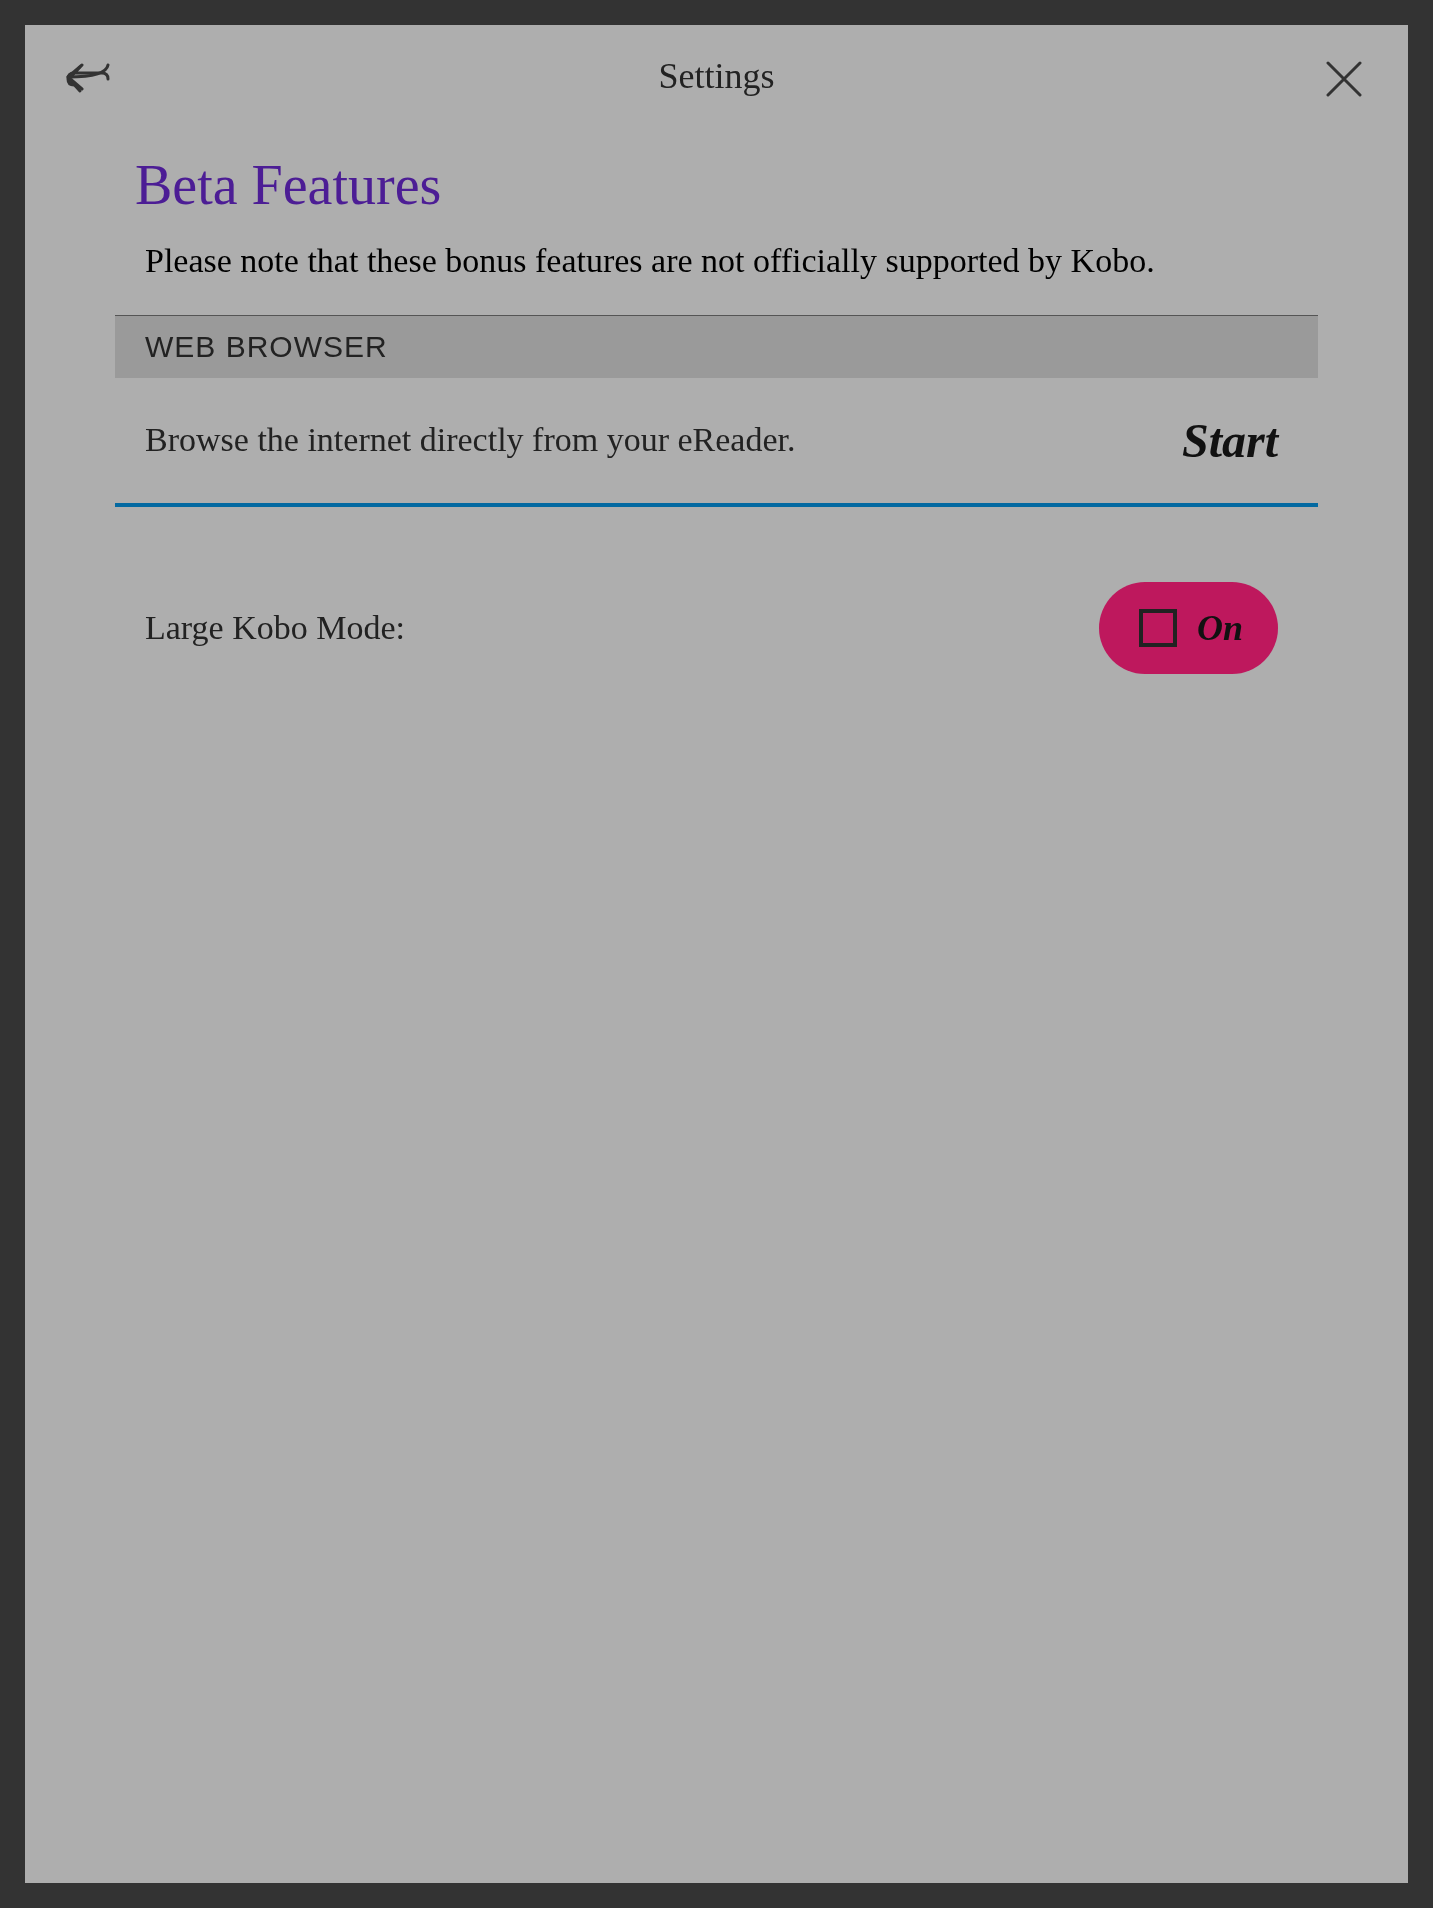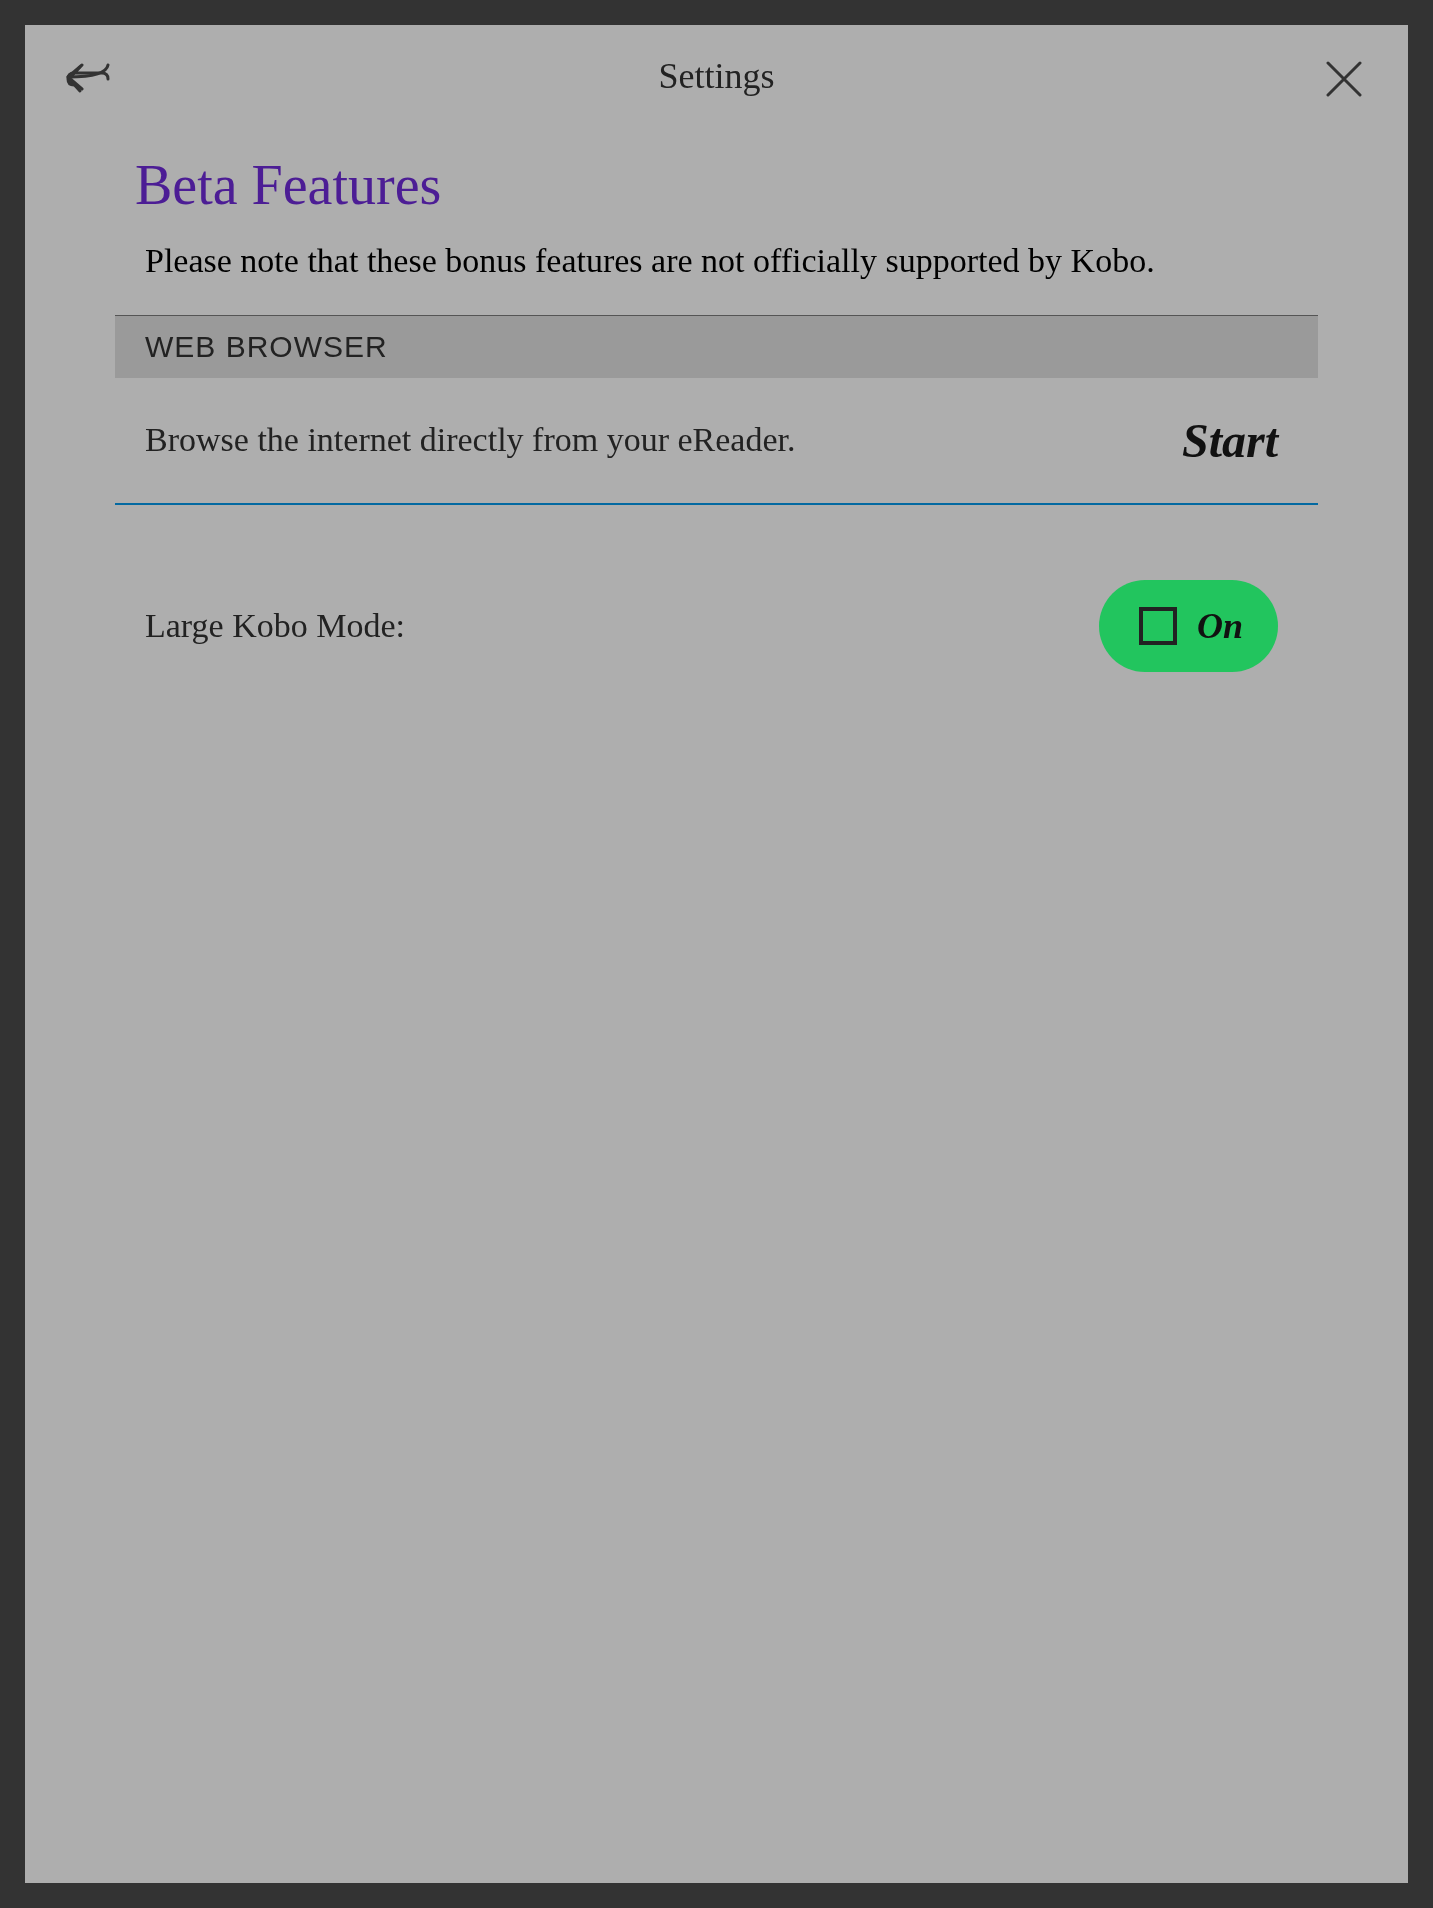--- a/index.html
+++ b/index.html
@@ -71,38 +71,38 @@
       padding: 14px 30px;
       margin: 0 90px;
       letter-spacing: 1px;
     }
     .section-row {
       display: flex;
       align-items: center;
       justify-content: space-between;
       padding: 35px 40px 35px 30px;
       margin: 0 90px;
-      border-bottom: 2px solid #0369a1;
+      border-bottom: 4px solid #0369a1;
     }
     .section-row.no-border {
       border-bottom: none;
     }
     .row-text {
       font-size: 34px;
       color: #222;
     }
     .start-link {
       font-size: 48px;
       font-style: italic;
       color: #111;
       font-weight: bold;
       cursor: pointer;
     }
     .toggle-pill {
-      background: #22c55e;
+      background: #be185d;
       border-radius: 50px;
       display: flex;
       align-items: center;
       gap: 20px;
       padding: 25px 35px 25px 40px;
       cursor: pointer;
     }
     .checkbox-icon {
       width: 38px;
       height: 38px;

